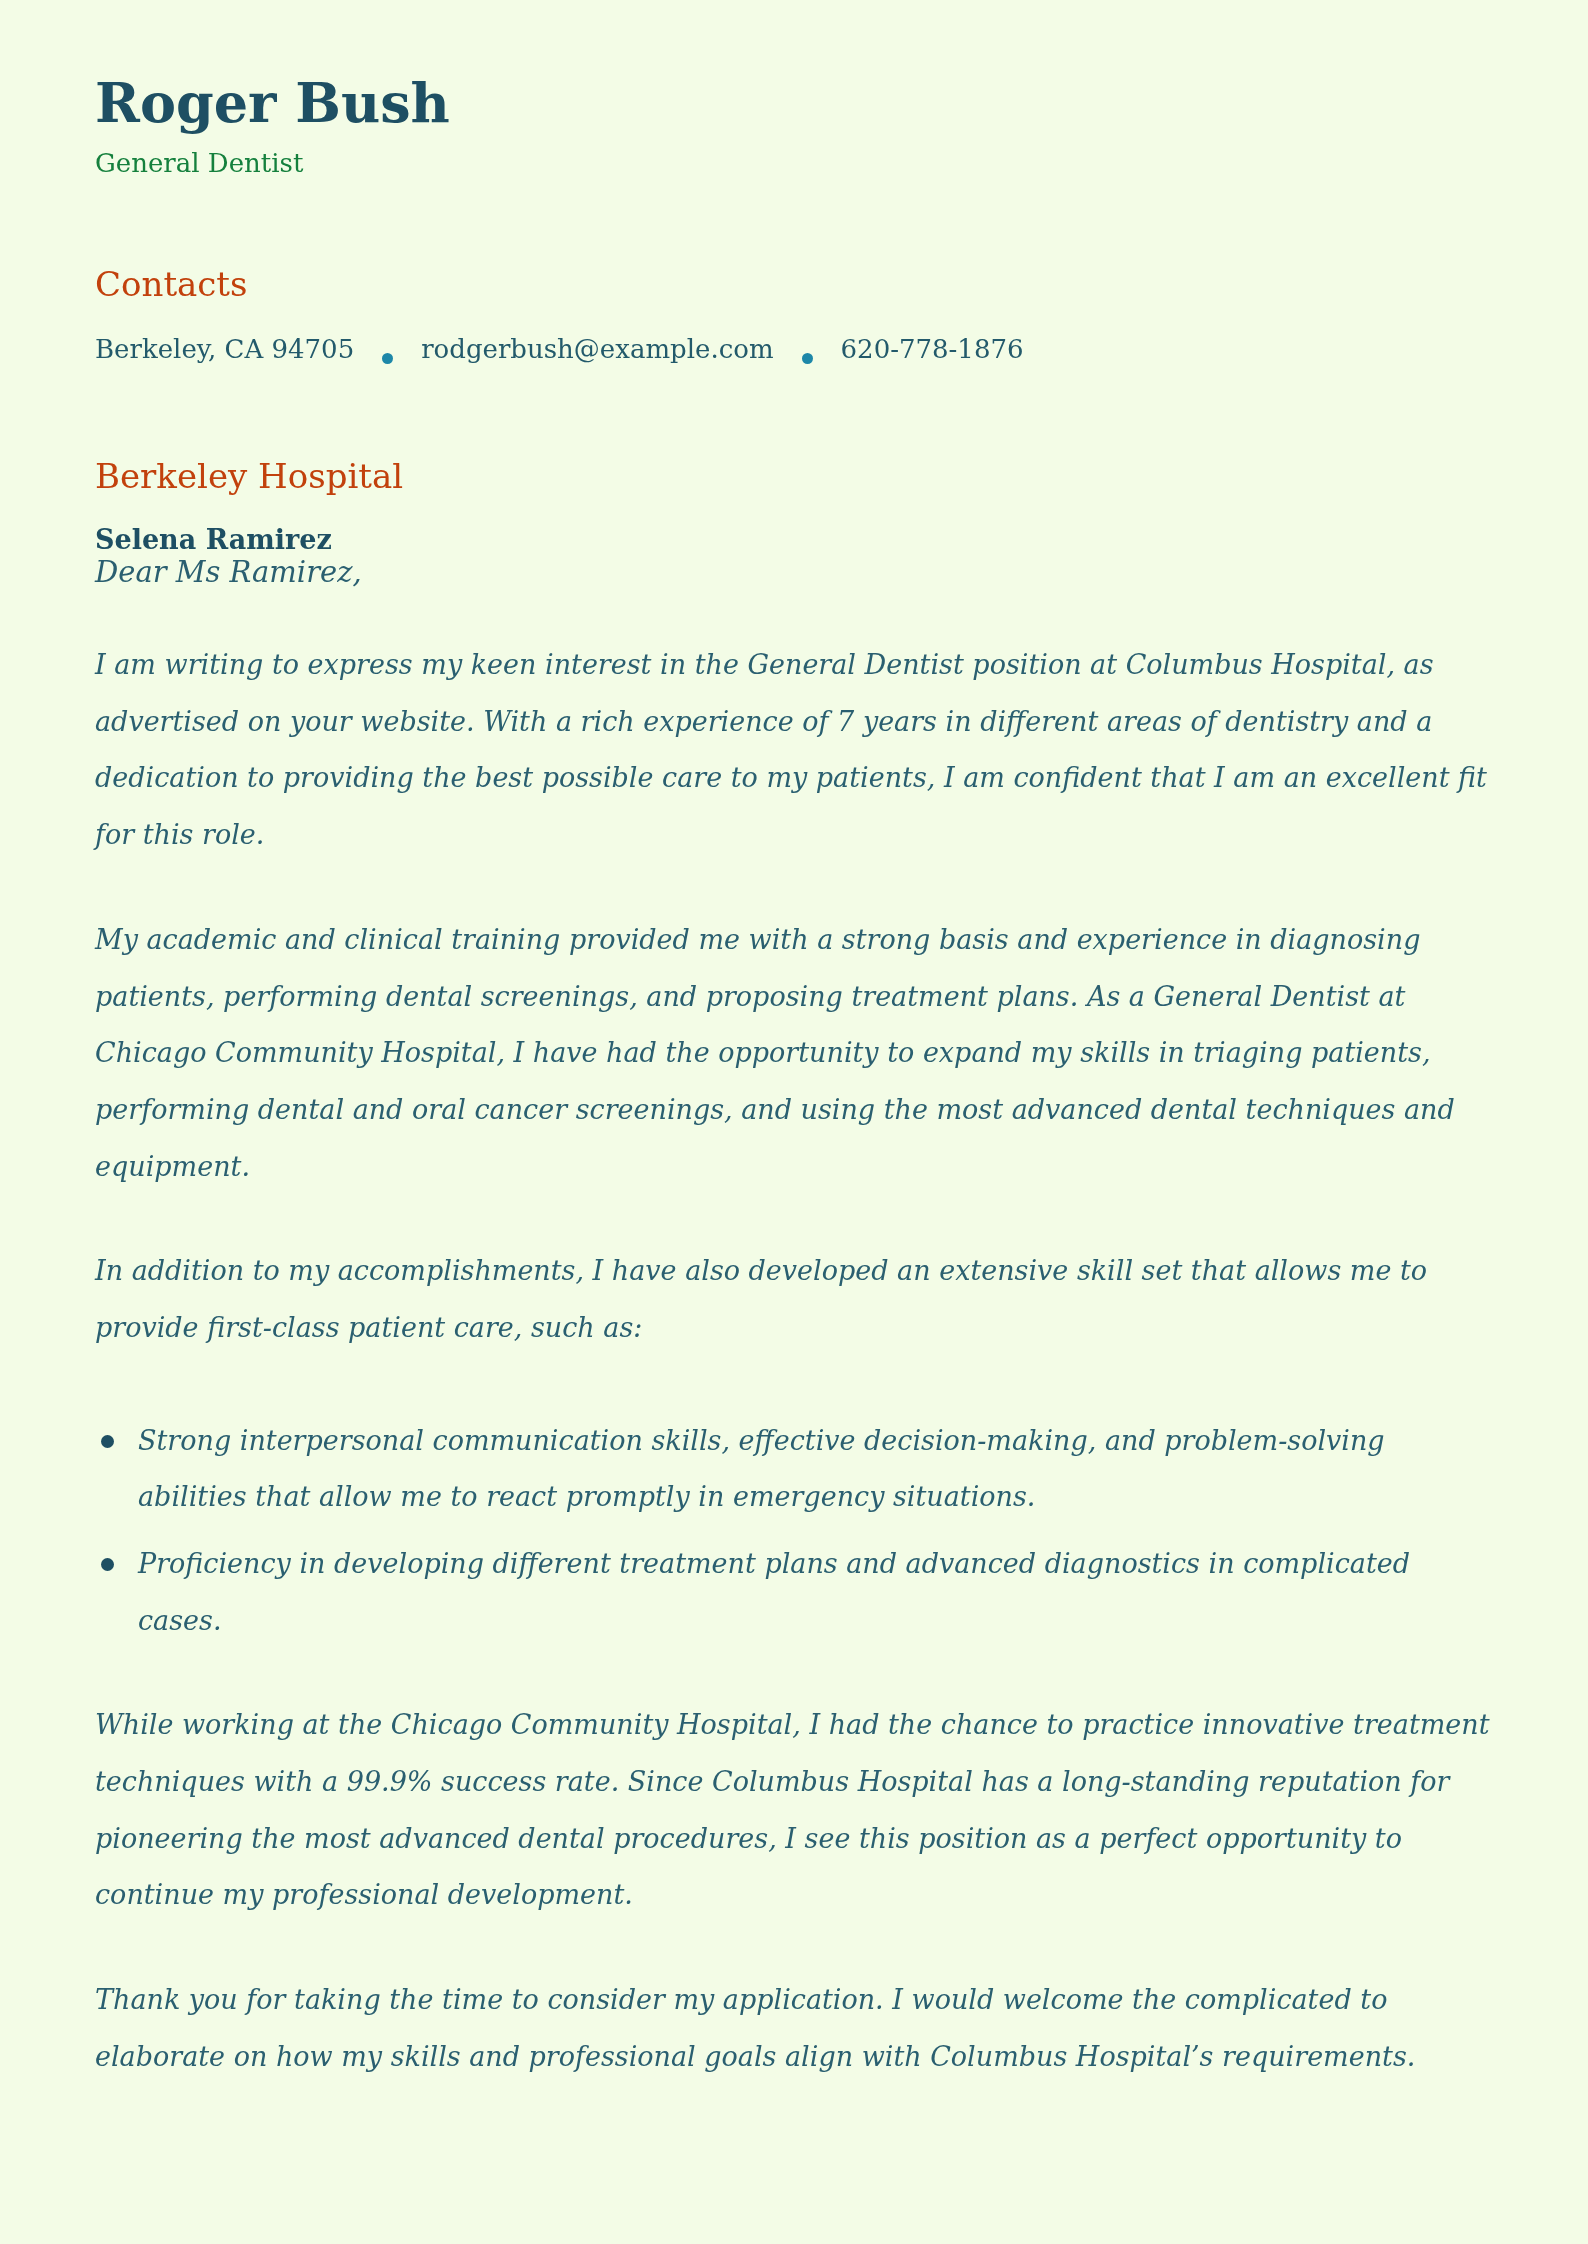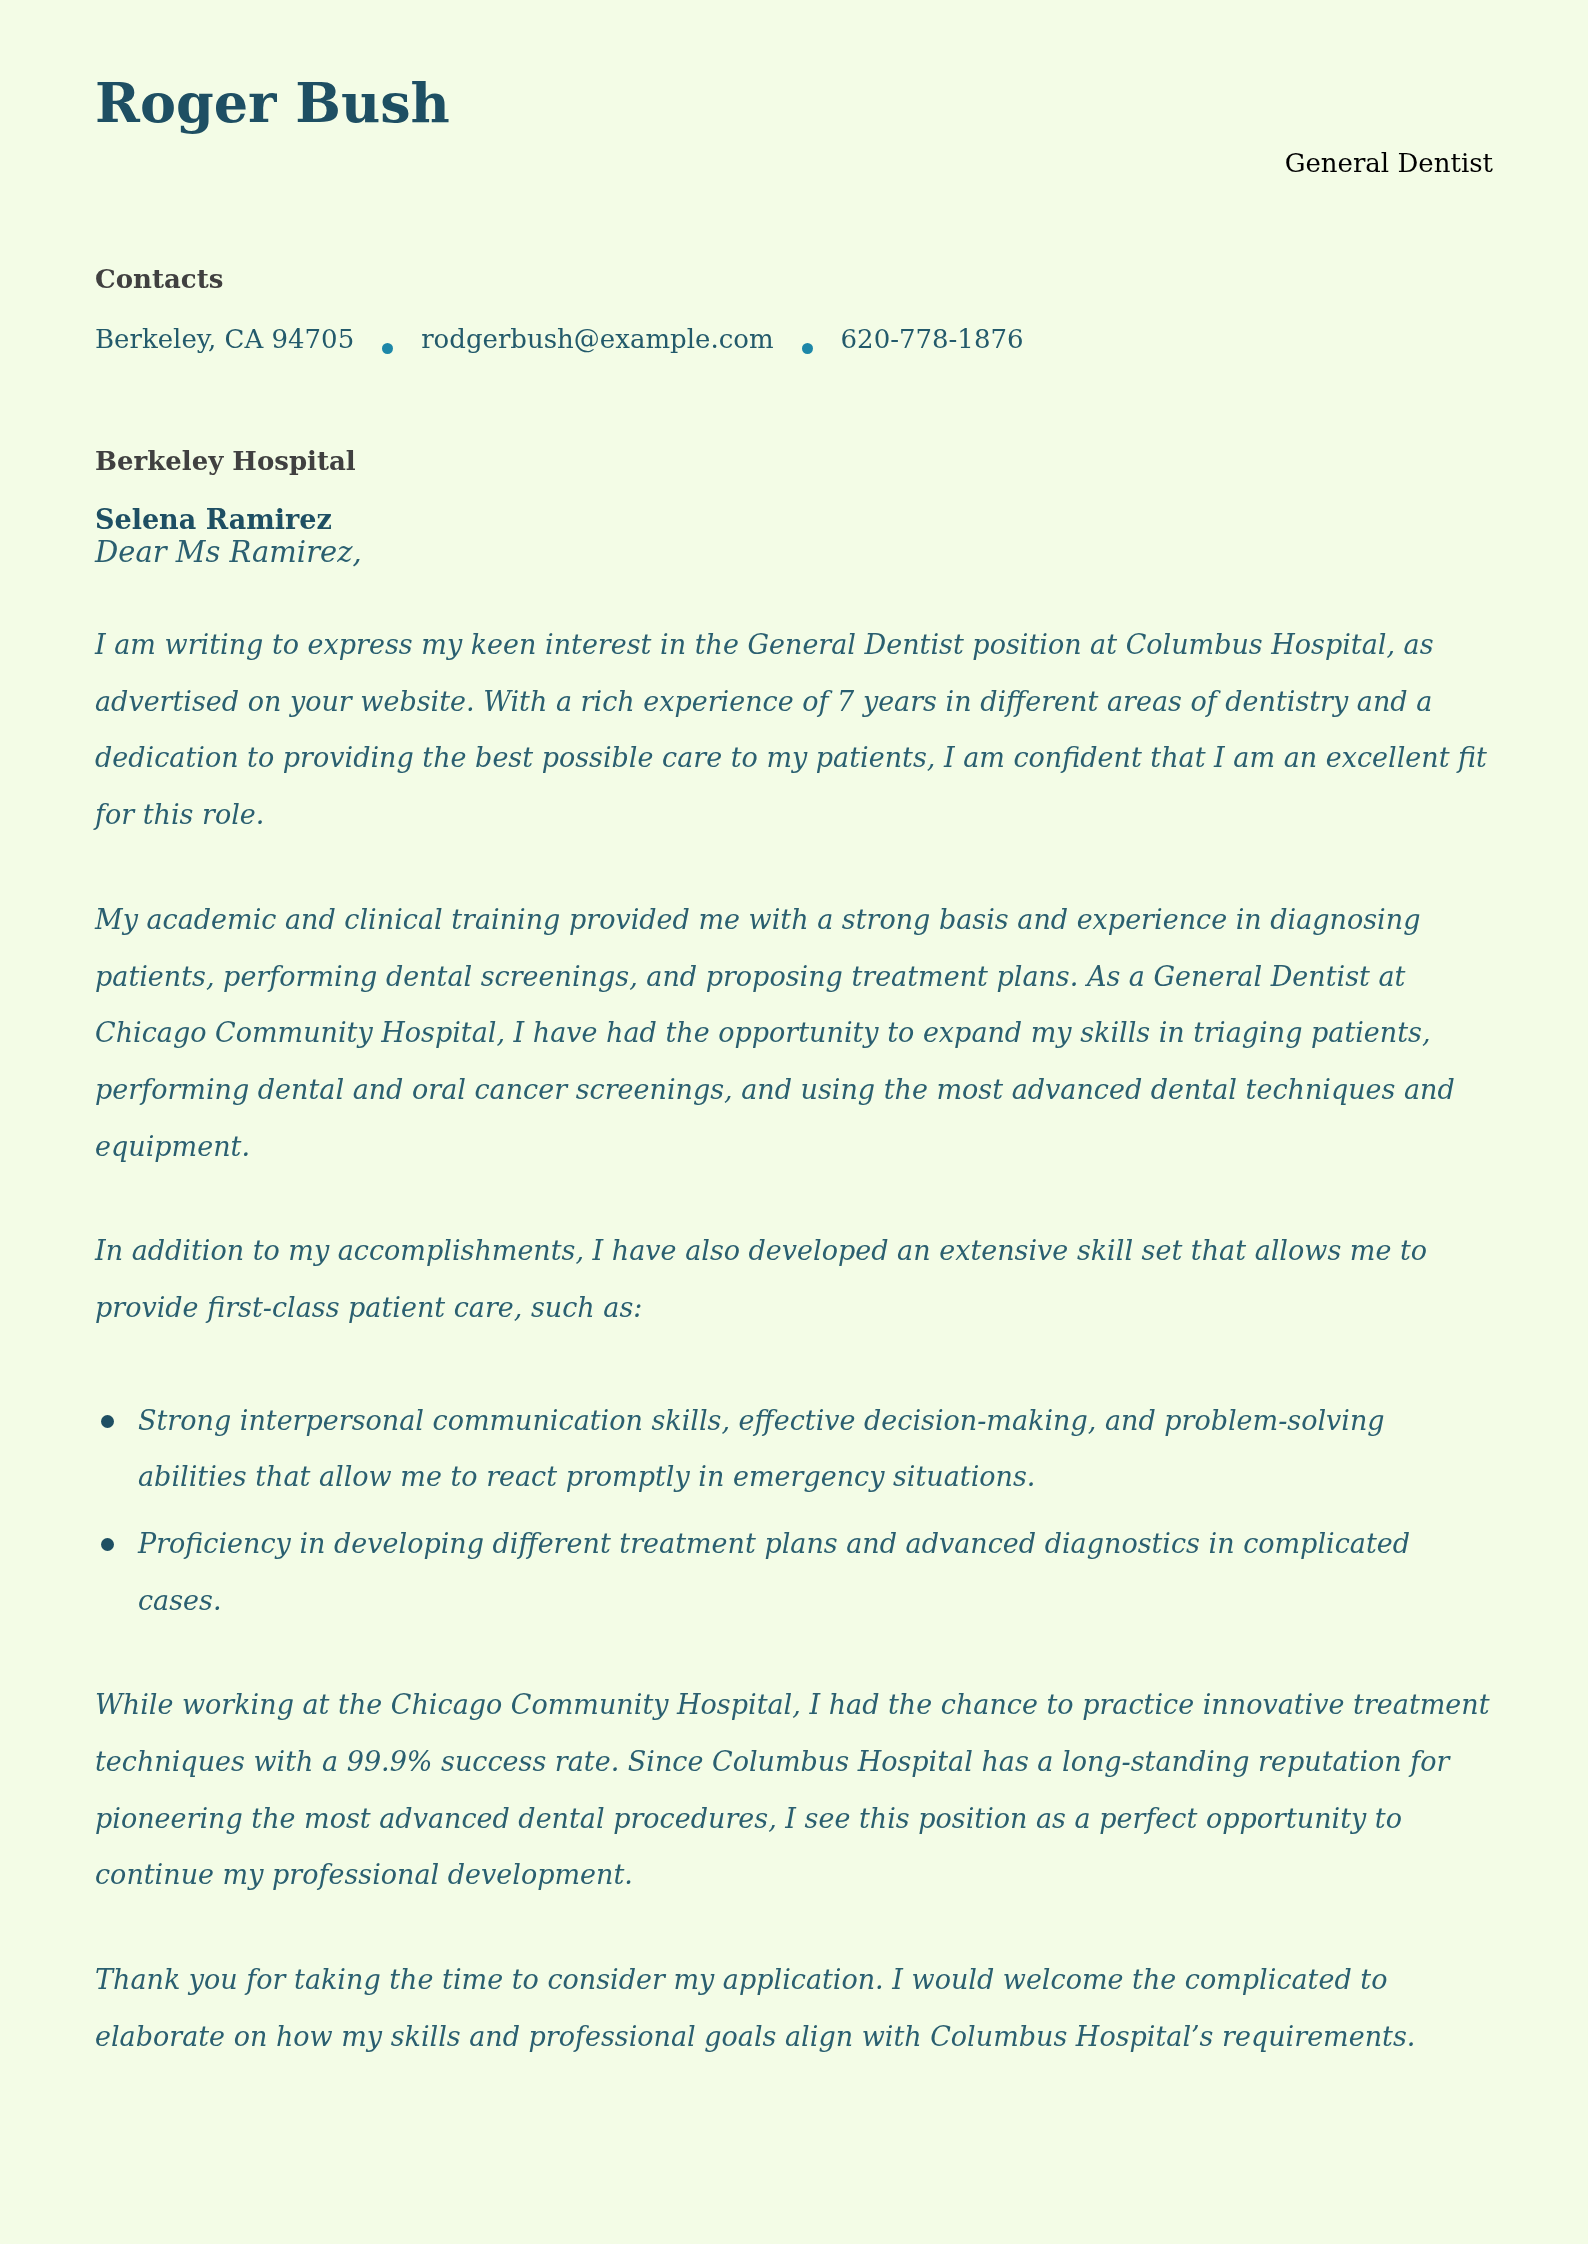--- a/index.html
+++ b/index.html
@@ -18,28 +18,27 @@
   
   .applicant-name {
     font-size: 54px;
     font-weight: 700;
     color: #1e4f63;
     line-height: 1.15;
   }
   .applicant-title {
     font-size: 26px;
     margin-top: 14px;
-    color: #000000;
-    text-align: right;
+    color: #15803d;
   }
   
   .section-heading {
-    font-size: 26px;
-    font-weight: 700;
-    color: #404040;
+    font-size: 34px;
+    font-weight: 400;
+    color: #c2410c;
   }
   .contacts-heading { margin-top: 86px; }
   
   .contact-row {
     margin-top: 30px;
     font-size: 26px;
     display: flex;
     align-items: flex-end;
     flex-wrap: wrap;
   }

